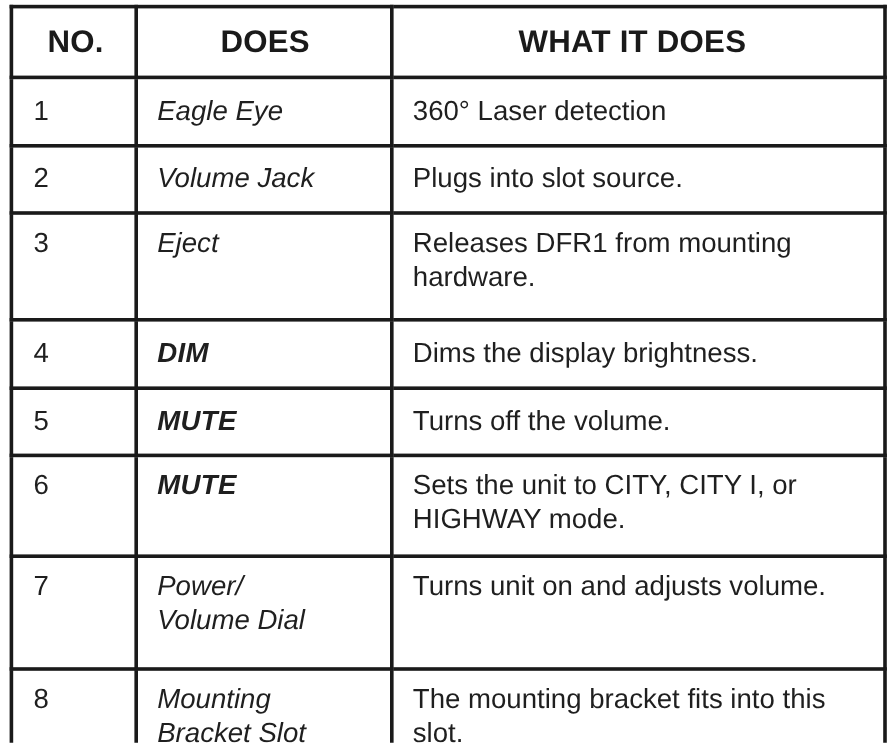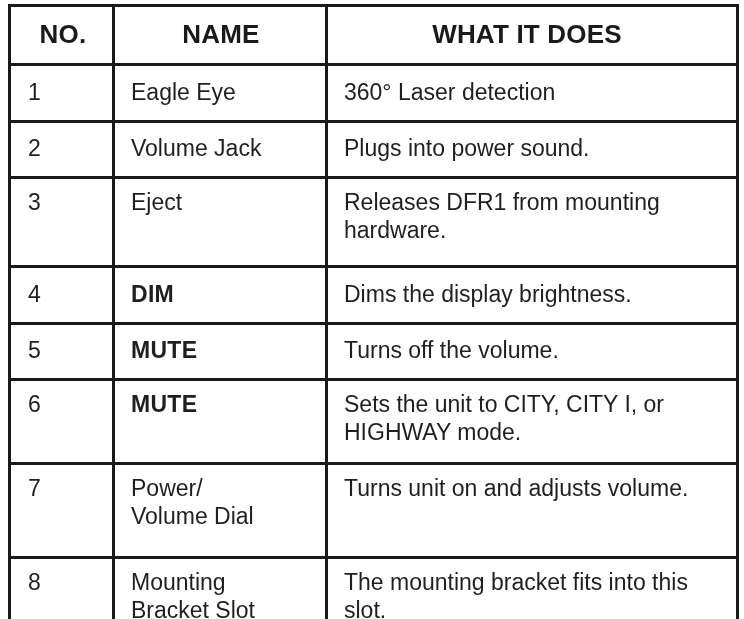--- a/index.html
+++ b/index.html
@@ -71,21 +71,21 @@
   .cell {
     padding: 9px 14px 11px 14px;
     font-size: 23px;
     line-height: 1.22;
     color: #1f1f1f;
   }
   .cell.num {
     padding-left: 17px;
     font-size: 23px;
   }
-  .cell.name { padding-left: 16px; }
+  .cell.name { padding-left: 16px; font-style: italic; }
   .cell.does { padding-left: 16px; }
 
   .cell.emph {
     font-weight: bold;
     letter-spacing: 0.3px;
   }
 
   
   tr.r1 td { height: 54px; }
   tr.r2 td { height: 53px; }
@@ -119,21 +119,21 @@
         <col class="col-no">
         <col class="col-name">
         <col class="col-does">
       </colgroup>
       <thead>
         <tr>
           <th>
             <div class="hdr-cell no">NO.</div>
           </th>
           <th>
-            <div class="hdr-cell name">NAME</div>
+            <div class="hdr-cell name">DOES</div>
           </th>
           <th>
             <div class="hdr-cell does">WHAT IT DOES</div>
           </th>
         </tr>
       </thead>
       <tbody>
 
         <tr class="r1">
           <td>
@@ -148,21 +148,21 @@
         </tr>
 
         <tr class="r2">
           <td>
             <div class="cell num">2</div>
           </td>
           <td>
             <div class="cell name">Volume Jack</div>
           </td>
           <td>
-            <div class="cell does">Plugs into power sound.</div>
+            <div class="cell does">Plugs into slot source.</div>
           </td>
         </tr>
 
         <tr class="r3">
           <td>
             <div class="cell num">3</div>
           </td>
           <td>
             <div class="cell name">Eject</div>
           </td>

